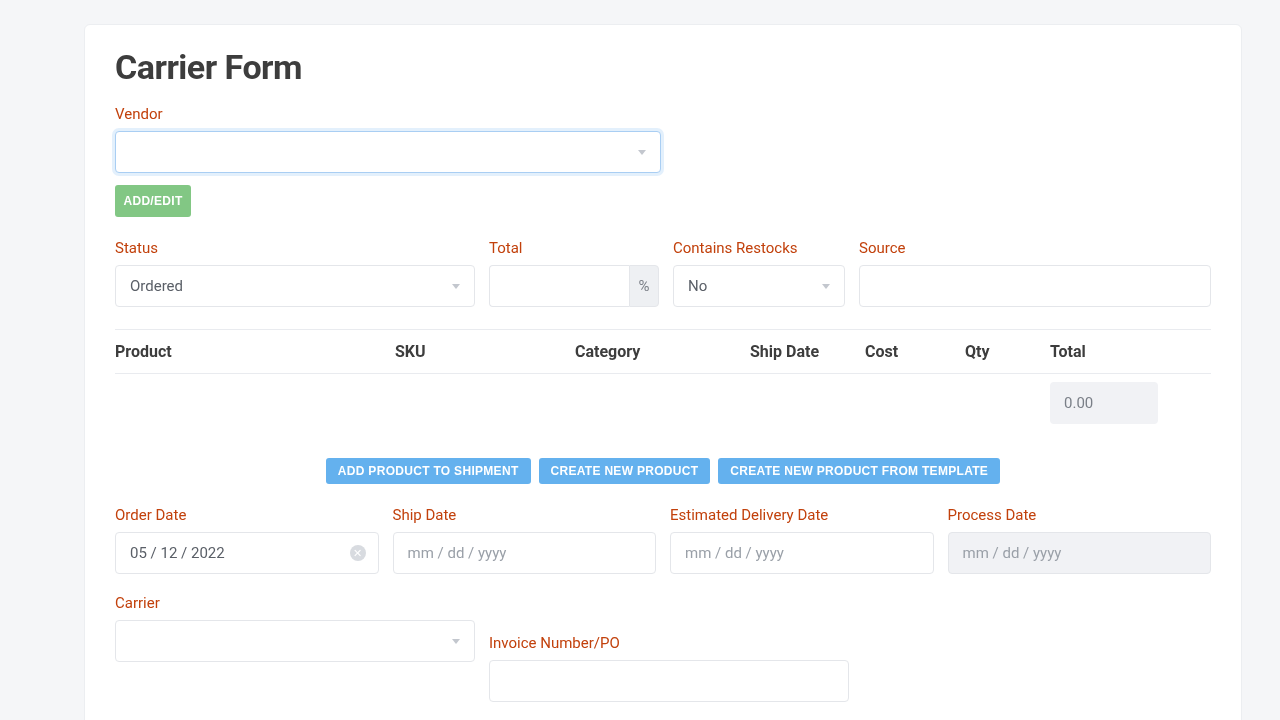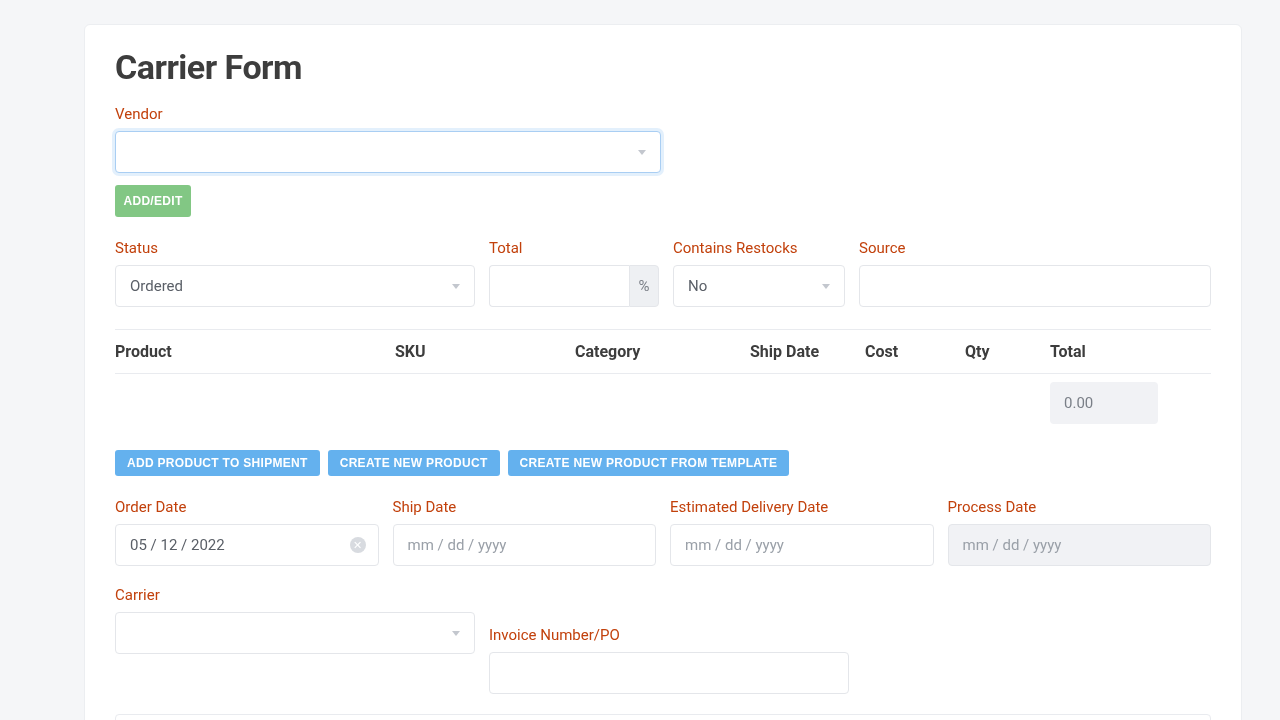--- a/index.html
+++ b/index.html
@@ -100,21 +100,21 @@
   .c-ship    { width: 115px; }
   .c-cost    { width: 100px; }
   .c-qty     { width: 85px;  }
   .c-total   { flex: 1; }
   .tbody-row { display:flex; padding: 8px 0 14px 0; }
   .total-cell {
     background:#f1f2f5; border-radius:4px; height:42px; width:108px;
     display:flex; align-items:center; padding:15px 14px; color:#7a7f87; font-size:15px;
   }
 
-  .action-row { display:flex; gap:8px; margin-top:12px; }
+  .action-row { display:flex; gap:8px; margin-top:20px;justify-content:center; }
   .action-row .btn { height:26px; padding:0 12px; }
 
   .dates-row { margin-top: 22px; display:flex; gap:14px; }
   .dates-row .field { flex:1; }
   .date-input { position:relative; }
   .clear-x {
     position:absolute; right:12px; top:50%; transform:translateY(-50%);
     width:16px; height:16px; border-radius:50%; background:#d8dbe0;
     display:flex; align-items:center; justify-content:center;
     color:#fff; font-size:11px; line-height:1; cursor:pointer;

